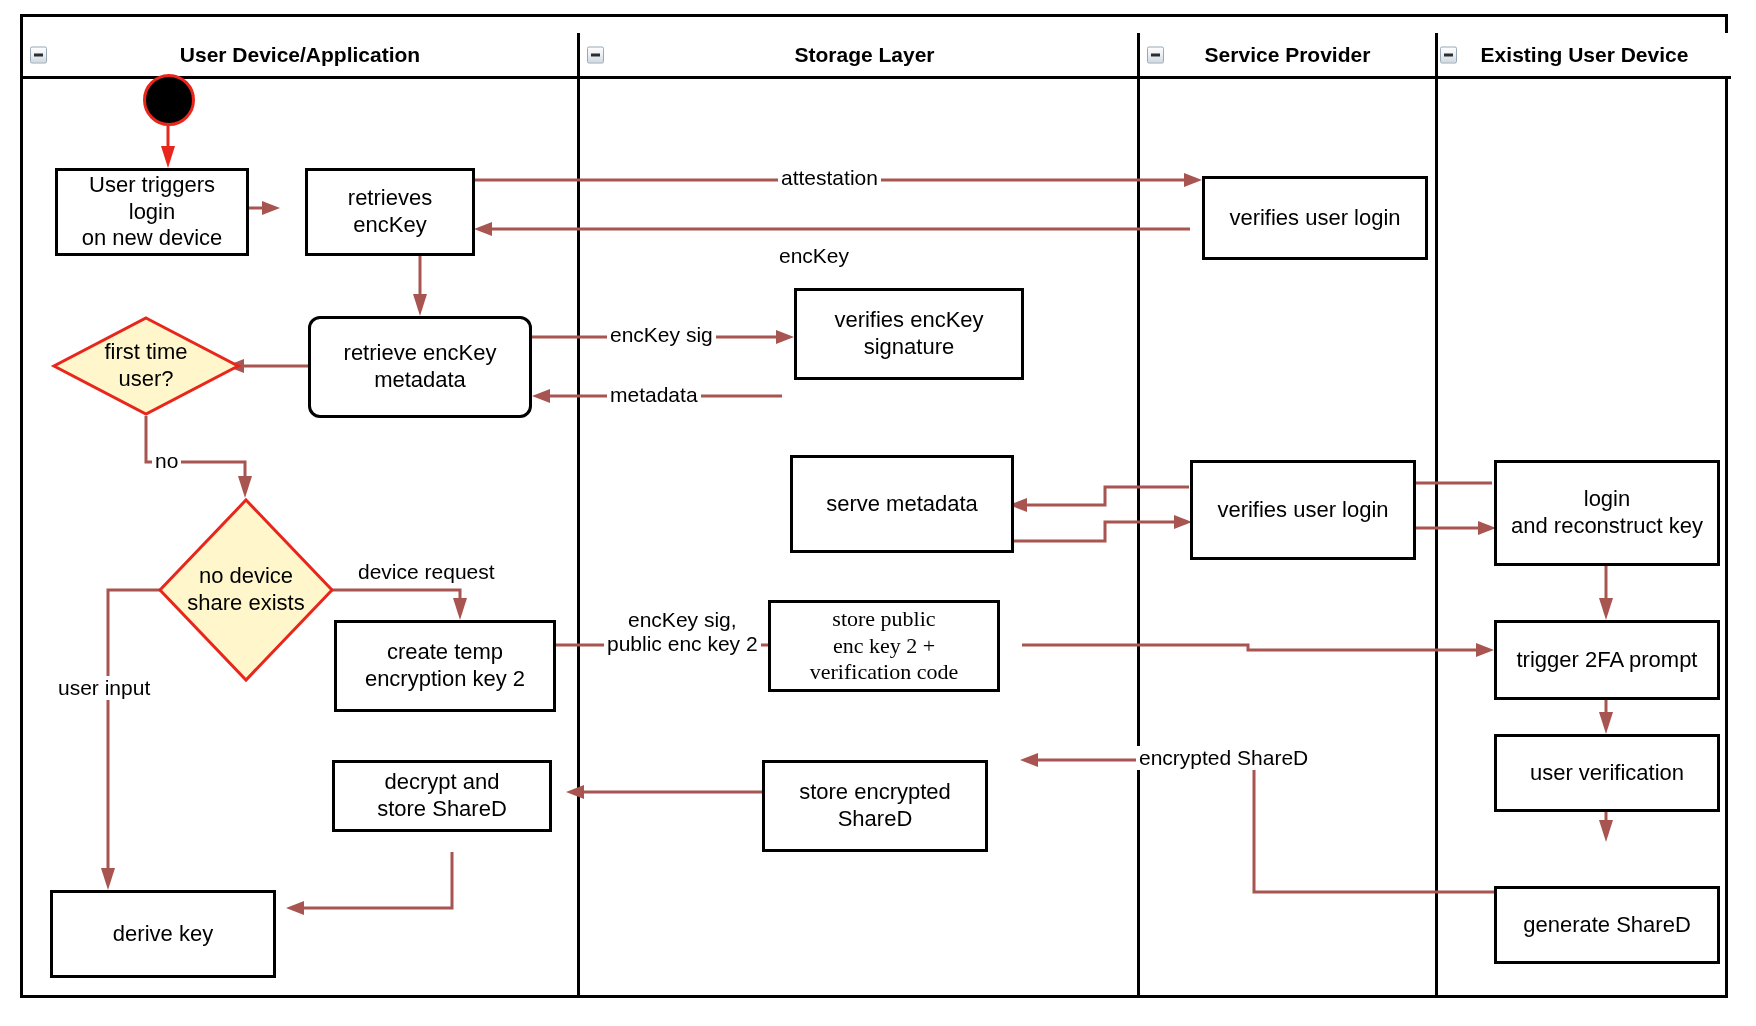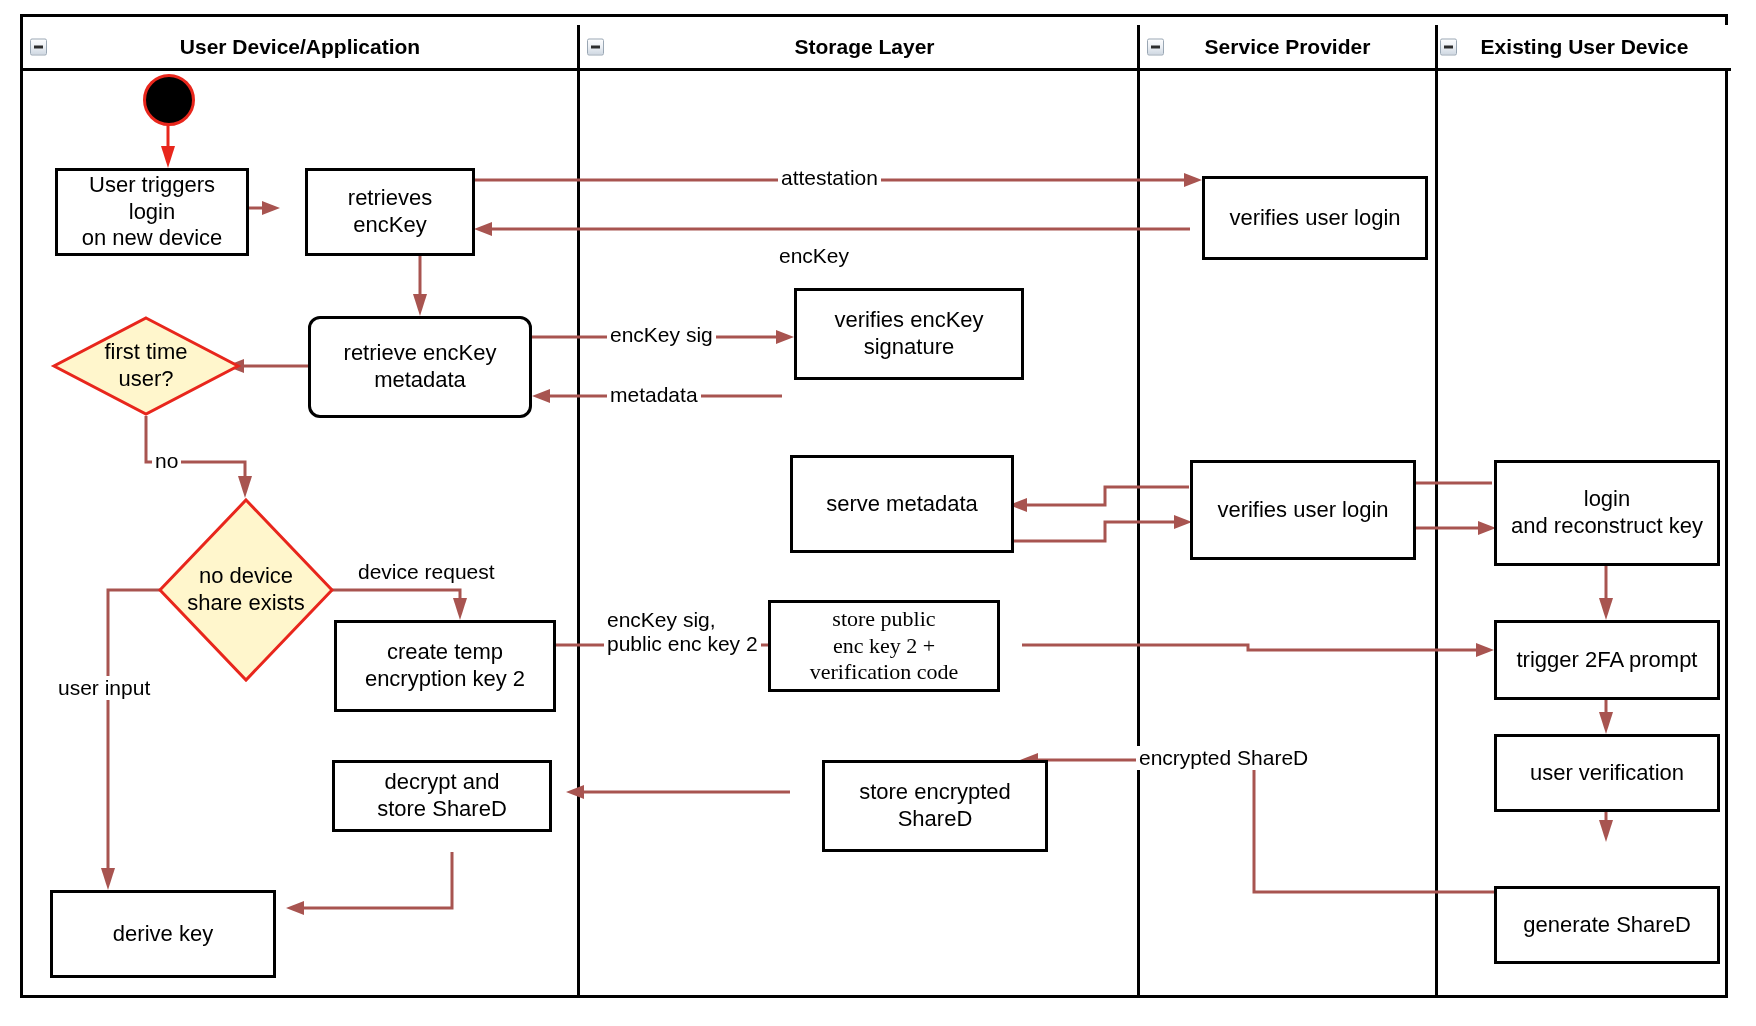--- a/index.html
+++ b/index.html
@@ -2,21 +2,21 @@
 <html><head>
 <meta charset="utf-8">
 <title>Swimlane Activity Diagram</title>
 <style>
   html,body{margin:0;padding:0;background:#ffffff;}
   body{font-family:"Liberation Sans","DejaVu Sans",sans-serif;}
   #stage{position:relative;width:1756px;height:1026px;background:#ffffff;overflow:hidden;}
 
   
   .pool{position:absolute;box-sizing:border-box;border:3px solid #000;}
-  .lane{position:absolute;box-sizing:border-box;border-left:3px solid #000;top:8px;bottom:0;}
+  .lane{position:absolute;box-sizing:border-box;border-left:3px solid #000;top:16px;bottom:0;}
   .lane.first{border-left:none;}
   .lane-head{position:absolute;box-sizing:border-box;left:0;right:0;top:0;height:46px;
     border-bottom:3px solid #000;display:flex;align-items:center;justify-content:center;
     background:#ffffff;}
   .lane-title{font-weight:bold;font-size:21px;color:#000;letter-spacing:0px;white-space:nowrap;}
   .collapse{position:absolute;left:7px;top:50%;transform:translateY(-50%);
     width:17px;height:17px;box-sizing:border-box;
     border:1px solid #9aa7b4;border-radius:2px;
     background:linear-gradient(180deg,#fdfdfe 0%,#eef1f5 45%,#cfd8e2 100%);
     display:flex;align-items:center;justify-content:center;}
@@ -38,21 +38,21 @@
     font-size:22px;line-height:1.22;color:#000;white-space:pre-line;}
 
   
   #edges{position:absolute;left:0;top:0;width:1756px;height:1026px;pointer-events:none;}
   .edge{fill:none;stroke:#a85450;stroke-width:3;}
   .edge-head{fill:#a85450;stroke:none;}
   .edge-red{fill:none;stroke:#e8261c;stroke-width:3;}
   .edge-head-red{fill:#e8261c;stroke:none;}
 
   .elabel{position:absolute;font-size:21px;color:#000;background:#fff;
-    padding:0 3px;white-space:pre-line;line-height:1.15;}
+    padding:0 3px;white-space:pre-line;line-height:1.15;text-align:center;}
 </style>
 </head>
 <body>
 
 <div id="stage">
 
   <div class="pool" style="left:20px;top:14px;width:1708px;height:984px;">
 
     <div class="lane first" style="left:0px;width:554px;">
       <div class="lane-head">
@@ -200,21 +200,21 @@
 
   <div class="node" style="left:794px;top:288px;width:230px;height:92px;">verifies encKey
 signature</div>
 
   <div class="node" style="left:790px;top:455px;width:224px;height:98px;">serve metadata</div>
 
   <div class="node" style="left:768px;top:600px;width:232px;height:92px;font-family:Liberation Serif, serif;">store public
 enc key 2 +
 verification code</div>
 
-  <div class="node" style="left:822px;top:760px;width:226px;height:92px;">store encrypted
+  <div class="node" style="left:762px;top:760px;width:226px;height:92px;">store encrypted
 ShareD</div>
 
   <div class="node" style="left:1202px;top:176px;width:226px;height:84px;">verifies user login</div>
 
   <div class="node" style="left:1190px;top:460px;width:226px;height:100px;">verifies user login</div>
 
   <div class="node" style="left:1494px;top:460px;width:226px;height:106px;">login
 and reconstruct key</div>
 
   <div class="node" style="left:1494px;top:620px;width:226px;height:80px;">trigger 2FA prompt</div>

